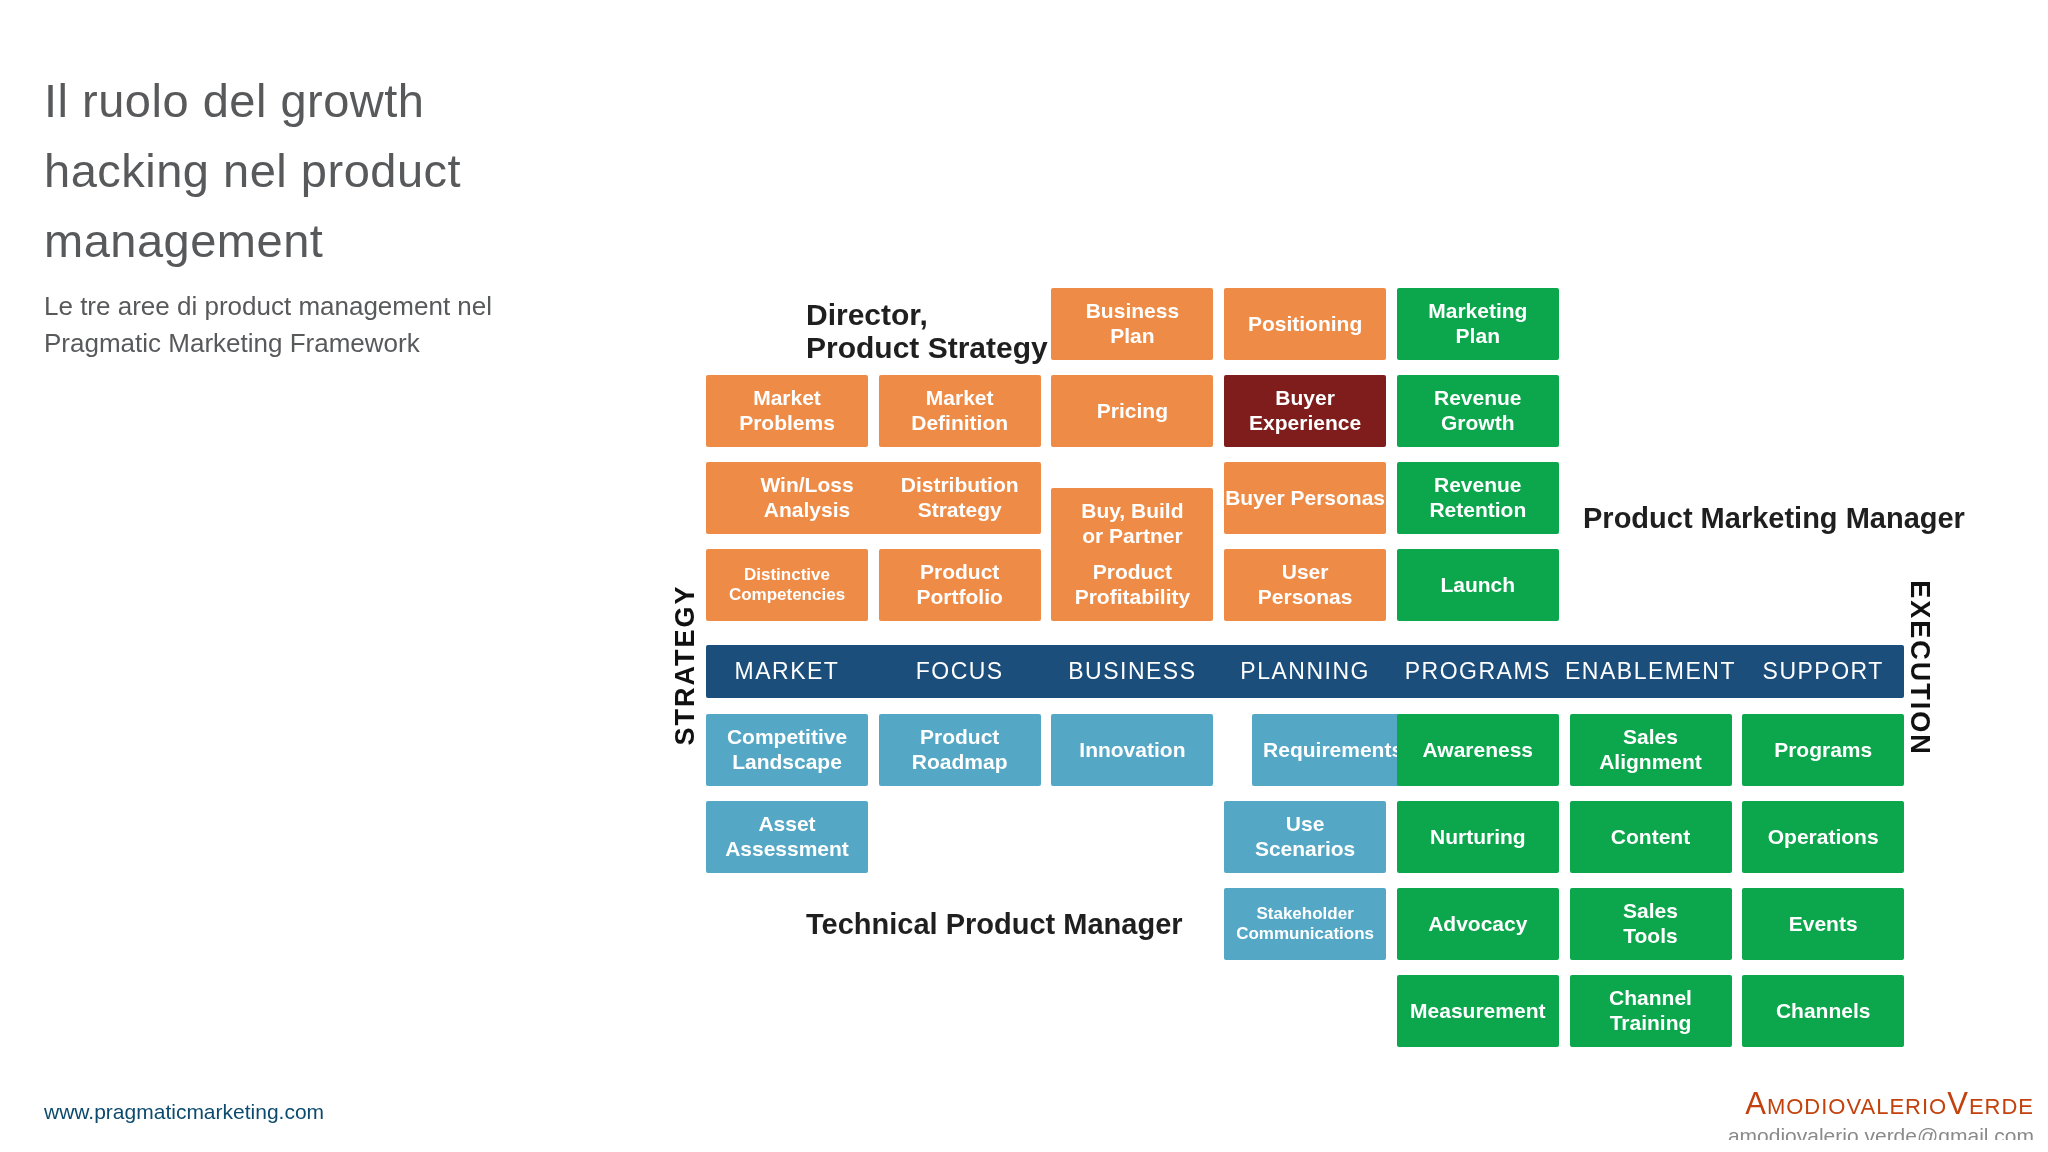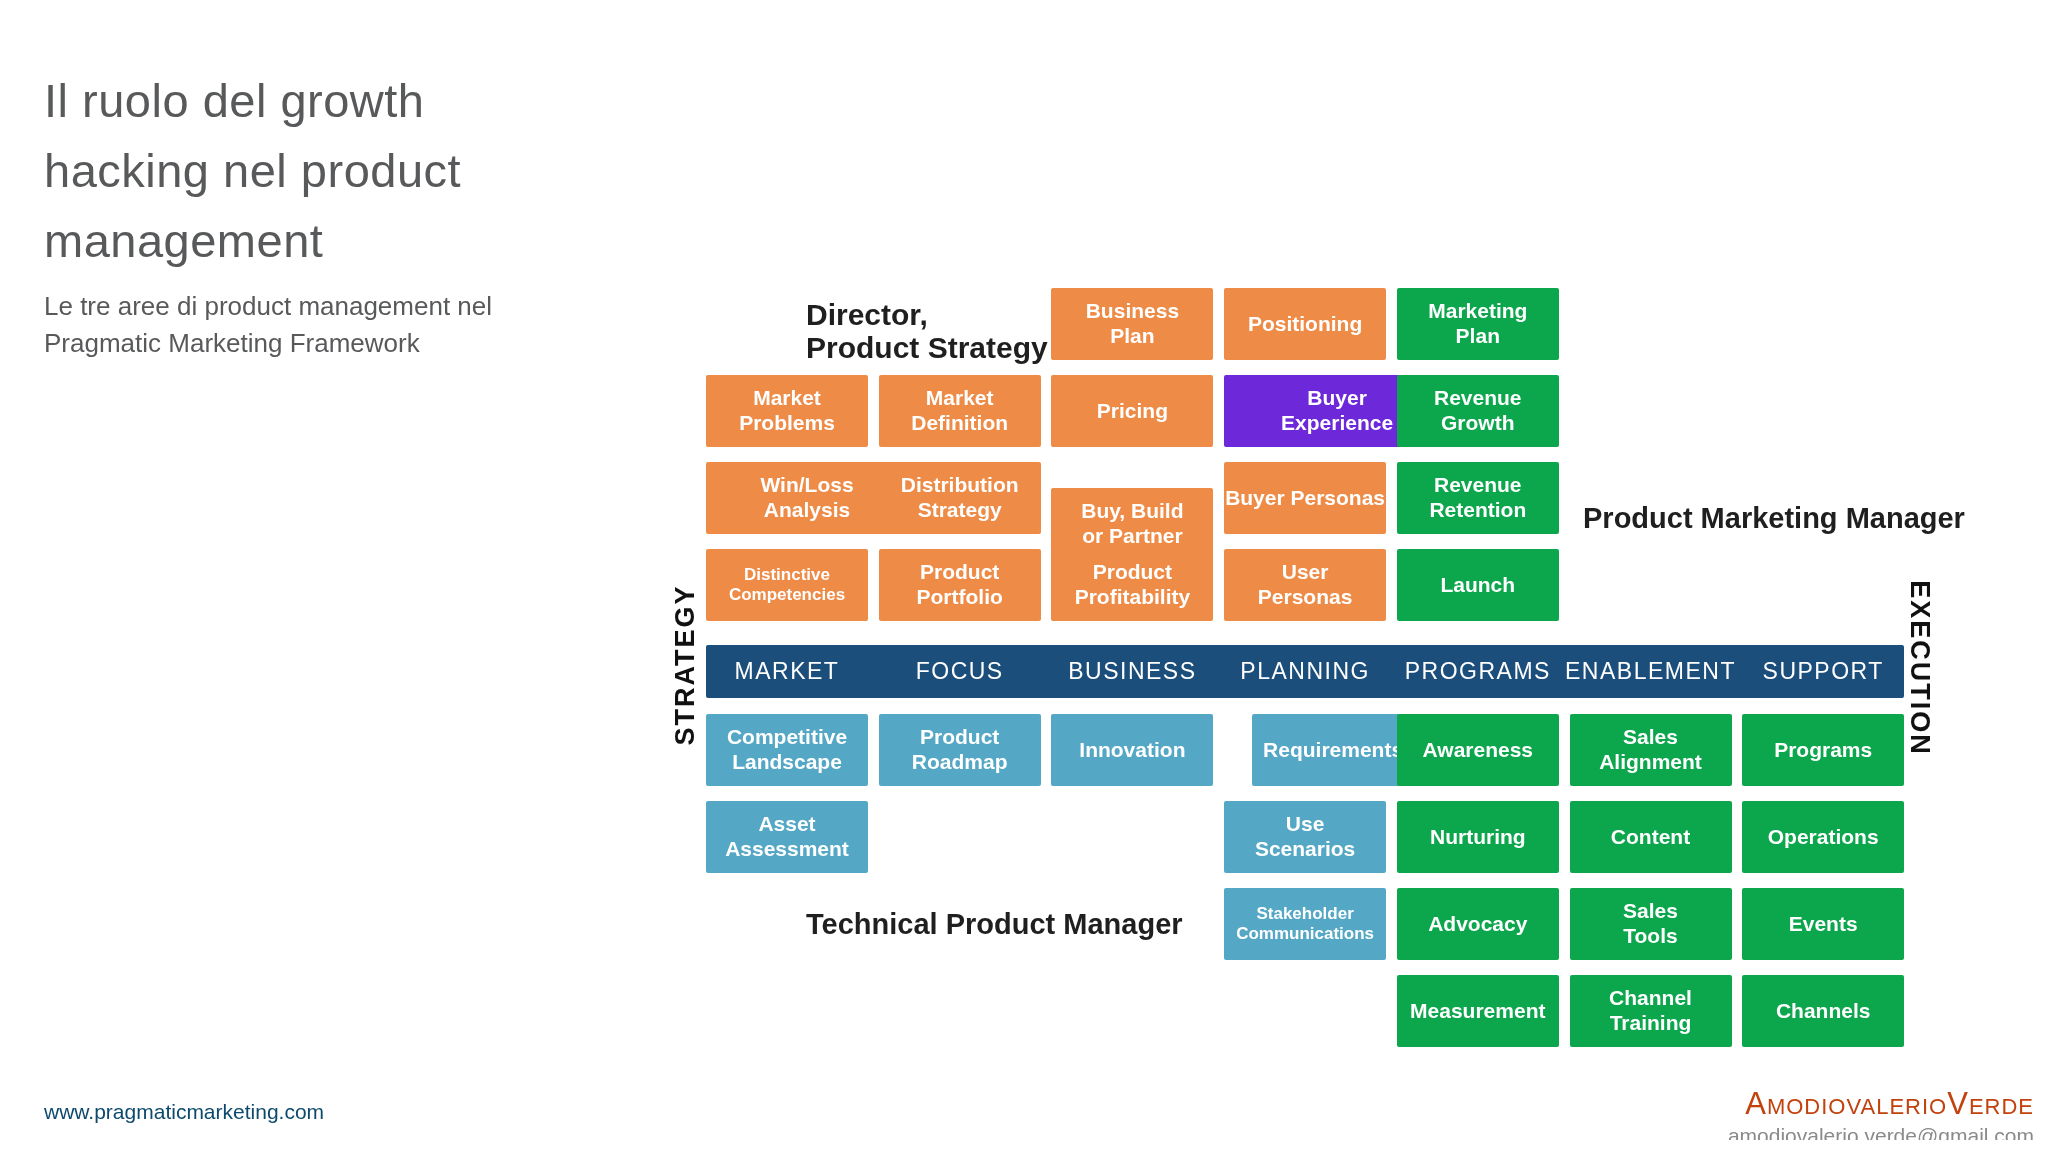--- a/index.html
+++ b/index.html
@@ -62,21 +62,21 @@
       <div class="cell" style="left: 1051.4px; top: 288px; background: rgb(238, 140, 71);">Business
 Plan</div>
       <div class="cell" style="left: 1224.1px; top: 288px; background: rgb(238, 140, 71);">Positioning</div>
       <div class="cell" style="left: 1396.8px; top: 288px; background: rgb(12, 167, 77);">Marketing
 Plan</div>
       <div class="cell" style="left: 706px; top: 375px; background: rgb(238, 140, 71);">Market
 Problems</div>
       <div class="cell" style="left: 878.7px; top: 375px; background: rgb(238, 140, 71);">Market
 Definition</div>
       <div class="cell" style="left: 1051.4px; top: 375px; background: rgb(238, 140, 71);">Pricing</div>
-      <div class="cell" style="left: 1224.1px; top: 375px; background: #6d28d9; padding-left: 32px;">Buyer
+      <div class="cell" style="left: 1224.1px; top: 375px; background: #7f1d1d;">Buyer
 Experience</div>
       <div class="cell" style="left: 1396.8px; top: 375px; background: rgb(12, 167, 77);">Revenue
 Growth</div>
       <div class="cell" style="left: 706px; top: 462px; background: rgb(238, 140, 71); padding-left: 20px;">Win/Loss
 Analysis</div>
       <div class="cell" style="left: 878.7px; top: 462px; background: rgb(238, 140, 71);">Distribution
 Strategy</div>
       <div class="cell" style="left: 1051.4px; top: 488px; background: rgb(238, 140, 71);">Buy, Build
 or Partner</div>
       <div class="cell" style="left: 1224.1px; top: 462px; background: rgb(238, 140, 71);">Buyer Personas</div>

